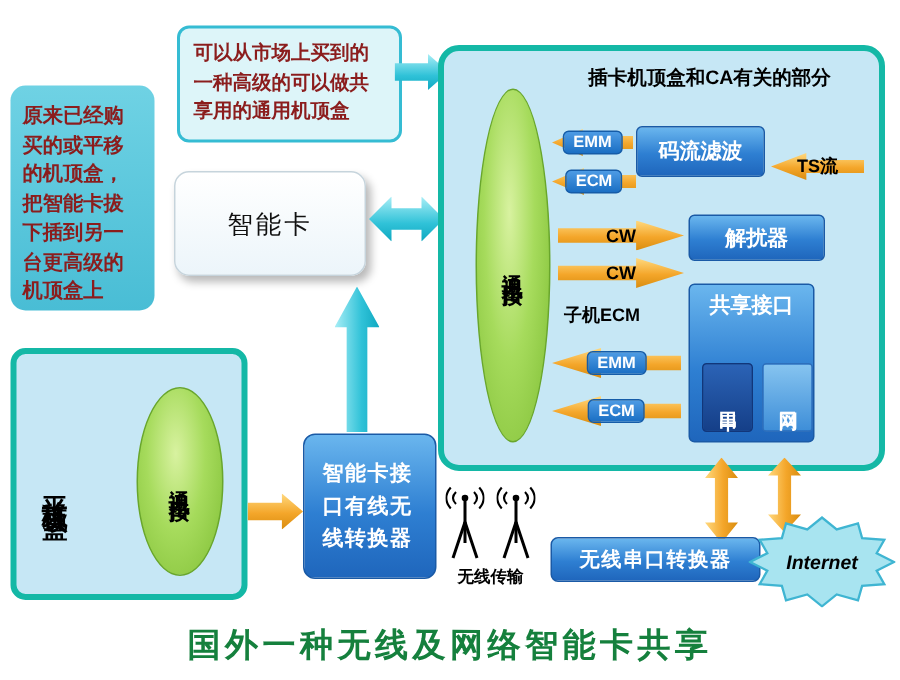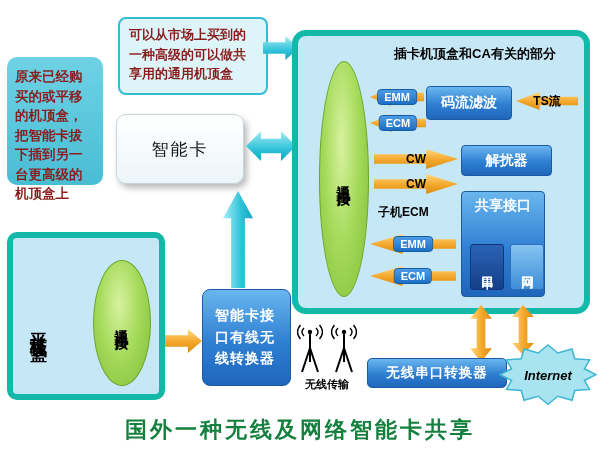--- a/index.html
+++ b/index.html
@@ -5,21 +5,21 @@
   * { box-sizing: border-box; margin: 0; padding: 0; }
   html,body { background:#ffffff; }
   body { font-family: "Liberation Sans", "DejaVu Sans", sans-serif; }
   #stage { position: relative; width: 600px; height: 453px; background:#ffffff; overflow:hidden; }
 
   
   .abs { position:absolute; }
   .flexc { display:flex; align-items:center; justify-content:center; }
   .vtext { writing-mode:vertical-rl; text-orientation:upright; letter-spacing:3px; }
 
-  .lightbox { background:#c6e7f5; border:6px solid #14b8a6; border-radius:12px; }
+  .lightbox { background:#c6e7f5; border:4px solid #14b8a6; border-radius:12px; }
 
   .bluebox {
     background: linear-gradient(180deg,#6ab6ee 0%,#2e7fd2 55%,#1f66bc 100%);
     border:1px solid #1a5aa6; border-radius:4px;
     color:#ffffff; font-weight:bold;
   }
 
   .gellipse {
     background: radial-gradient(ellipse at 45% 35%, #d8f2a0 0%, #a6db5c 45%, #7fbe35 100%);
     border:1px solid #69a62c; border-radius:50%;
@@ -93,21 +93,21 @@
   .internet-lbl { position:absolute; left:50%; top:50%; transform:translate(-50%,-50%);
     font-size:13px; font-weight:bold; font-style:italic; color:#000; z-index:2; }
 
   #caption { left:0; top:415px; width:600px; text-align:center; font-size:22px; font-weight:bold; color:#15803d; letter-spacing:3px; }
 </style>
 </head>
 <body>
 
 <div id="stage">
 
-  <div class="abs note" style="left:7px; top:57px; width:96px; height:128px;">原来已经购买的或平移的机顶盒，把智能卡拔下插到另一台更高级的机顶盒上</div>
+  <div class="abs note" style="left:7px; top:57px; width:96px; height:150px;">原来已经购买的或平移的机顶盒，把智能卡拔下插到另一台更高级的机顶盒上</div>
 
   <div class="abs callout" style="left:118px; top:17px; width:150px; height:78px;">可以从市场上买到的一种高级的可以做共享用的通用机顶盒</div>
 
   <div class="arrow" style="left:263px; top:36px; width:36px; height:24px;">
     <div class="shape fill-cyan cp-right"></div>
   </div>
 
   <div class="abs flexc" id="smart-card">
     <span>智能卡</span>
   </div>
@@ -133,21 +133,21 @@
     </div>
     <div class="arrow" style="left:72px; top:78px; width:56px; height:18px;">
       <div class="shape fill-orange cp-left"></div>
       <span class="lbl pill">ECM</span>
     </div>
 
     <div class="bluebox flexc stream-filter">
       <span>码流滤波</span>
     </div>
 
-    <div class="arrow" style="left:218px; top:56px; width:62px; height:18px;text-align:center;">
+    <div class="arrow" style="left:218px; top:68px; width:62px; height:18px;text-align:center;">
       <div class="shape fill-orange cp-left"></div>
       <span class="lbl plain">TS流</span>
     </div>
 
     <div class="bluebox flexc descrambler">
       <span>解扰器</span>
     </div>
 
     <div class="arrow" style="left:76px; top:113px; width:84px; height:20px;">
       <div class="shape fill-orange cp-right"></div>

